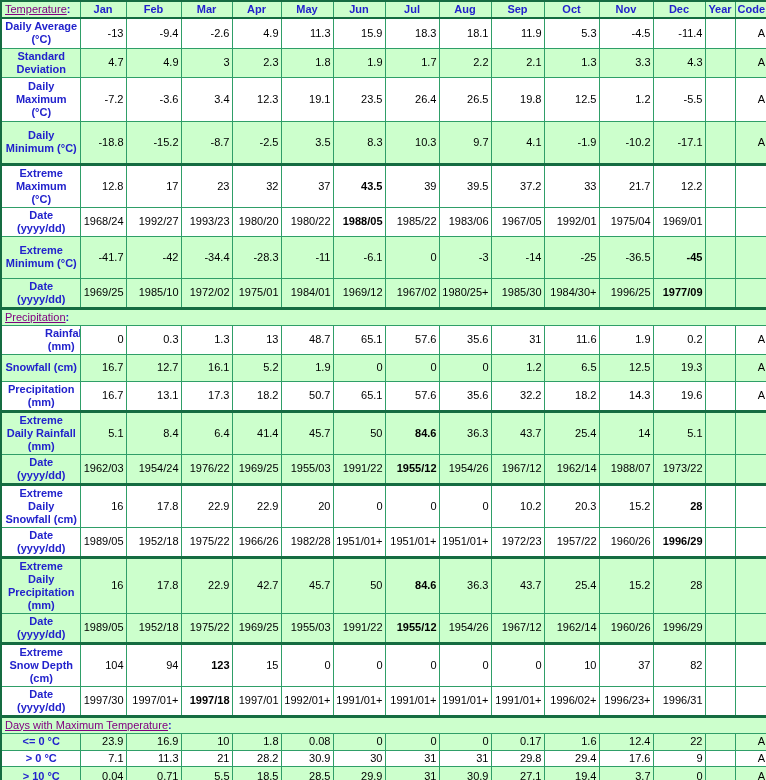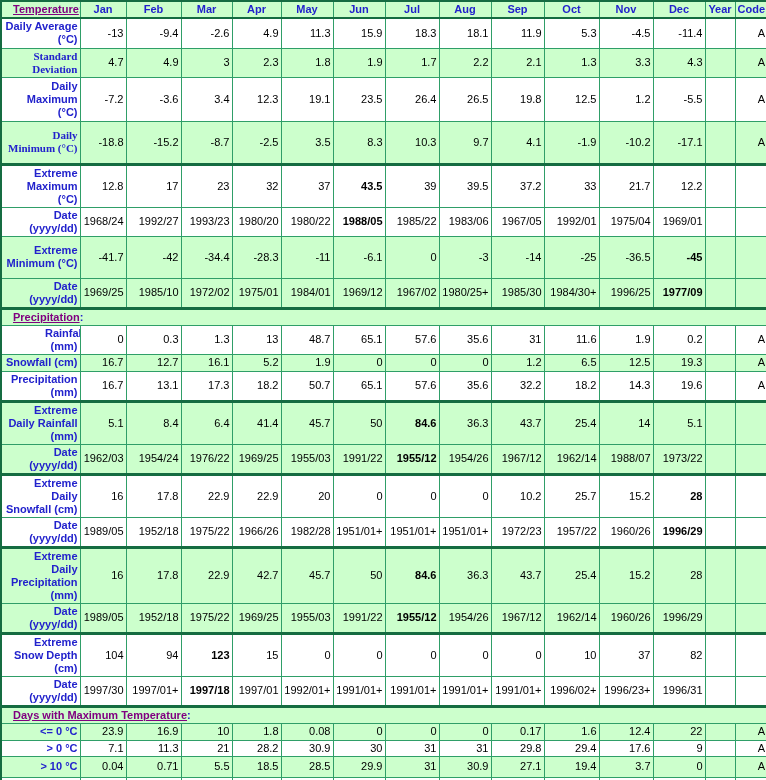--- a/index.html
+++ b/index.html
@@ -36,29 +36,28 @@
     text-align:center;
     height:15px;
     border-bottom:2px solid var(--bthick);
     white-space:nowrap;
     padding:1px 1px;
   }
   th.corner{text-align:left;padding-left:3px;}
   .slink{
     color:var(--purple);
     text-decoration:underline;
-    font-weight:bold;
+    font-weight:normal;
     cursor:pointer;
-    margin-left:8px;
   }
   .colon{color:var(--blue);font-weight:bold;text-decoration:none;}
   td.lbl{
     color:var(--blue);
     font-weight:bold;
-    text-align:right;
+    text-align:center;
     padding-left:3px;
   }
   td.num{
     text-align:right;
     white-space:nowrap;
   }
   td.sect{
     background:var(--green);
     text-align:left;
     padding-left:3px;
@@ -121,21 +120,21 @@
         <td class="num" data-name="value-cell">18.3</td>
         <td class="num" data-name="value-cell">18.1</td>
         <td class="num" data-name="value-cell">11.9</td>
         <td class="num" data-name="value-cell">5.3</td>
         <td class="num" data-name="value-cell">-4.5</td>
         <td class="num" data-name="value-cell">-11.4</td>
         <td class="num" data-name="year-cell"></td>
         <td class="num" data-name="code-cell">A</td>
       </tr>
       <tr class="g" data-name="table-row">
-        <td class="lbl" data-name="row-label" style="height: 26px; font-family: Liberation Serif, serif;">Standard Deviation</td>
+        <td class="lbl" data-name="row-label" style="height: 26px;">Standard Deviation</td>
         <td class="num" data-name="value-cell">4.7</td>
         <td class="num" data-name="value-cell">4.9</td>
         <td class="num" data-name="value-cell">3</td>
         <td class="num" data-name="value-cell">2.3</td>
         <td class="num" data-name="value-cell">1.8</td>
         <td class="num" data-name="value-cell">1.9</td>
         <td class="num" data-name="value-cell">1.7</td>
         <td class="num" data-name="value-cell">2.2</td>
         <td class="num" data-name="value-cell">2.1</td>
         <td class="num" data-name="value-cell">1.3</td>
@@ -155,21 +154,21 @@
         <td class="num" data-name="value-cell">26.4</td>
         <td class="num" data-name="value-cell">26.5</td>
         <td class="num" data-name="value-cell">19.8</td>
         <td class="num" data-name="value-cell">12.5</td>
         <td class="num" data-name="value-cell">1.2</td>
         <td class="num" data-name="value-cell">-5.5</td>
         <td class="num" data-name="year-cell"></td>
         <td class="num" data-name="code-cell">A</td>
       </tr>
       <tr class="g" data-name="table-row">
-        <td class="lbl" data-name="row-label" style="height: 43px; font-family: Liberation Serif, serif;">Daily Minimum (°C)</td>
+        <td class="lbl" data-name="row-label" style="height: 43px;">Daily Minimum (°C)</td>
         <td class="num" data-name="value-cell">-18.8</td>
         <td class="num" data-name="value-cell">-15.2</td>
         <td class="num" data-name="value-cell">-8.7</td>
         <td class="num" data-name="value-cell">-2.5</td>
         <td class="num" data-name="value-cell">3.5</td>
         <td class="num" data-name="value-cell">8.3</td>
         <td class="num" data-name="value-cell">10.3</td>
         <td class="num" data-name="value-cell">9.7</td>
         <td class="num" data-name="value-cell">4.1</td>
         <td class="num" data-name="value-cell">-1.9</td>
@@ -260,21 +259,21 @@
         <td class="num" data-name="value-cell">57.6</td>
         <td class="num" data-name="value-cell">35.6</td>
         <td class="num" data-name="value-cell">31</td>
         <td class="num" data-name="value-cell">11.6</td>
         <td class="num" data-name="value-cell">1.9</td>
         <td class="num" data-name="value-cell">0.2</td>
         <td class="num" data-name="year-cell"></td>
         <td class="num" data-name="code-cell">A</td>
       </tr>
       <tr class="g" data-name="table-row">
-        <td class="lbl" data-name="row-label" style="height: 17px;">Snowfall (cm)</td>
+        <td class="lbl" data-name="row-label" style="height: 27px;">Snowfall (cm)</td>
         <td class="num" data-name="value-cell">16.7</td>
         <td class="num" data-name="value-cell">12.7</td>
         <td class="num" data-name="value-cell">16.1</td>
         <td class="num" data-name="value-cell">5.2</td>
         <td class="num" data-name="value-cell">1.9</td>
         <td class="num" data-name="value-cell">0</td>
         <td class="num" data-name="value-cell">0</td>
         <td class="num" data-name="value-cell">0</td>
         <td class="num" data-name="value-cell">1.2</td>
         <td class="num" data-name="value-cell">6.5</td>
@@ -338,21 +337,21 @@
         <td class="lbl" data-name="row-label" style="height: 40px;">Extreme Daily Snowfall (cm)</td>
         <td class="num" data-name="value-cell">16</td>
         <td class="num" data-name="value-cell">17.8</td>
         <td class="num" data-name="value-cell">22.9</td>
         <td class="num" data-name="value-cell">22.9</td>
         <td class="num" data-name="value-cell">20</td>
         <td class="num" data-name="value-cell">0</td>
         <td class="num" data-name="value-cell">0</td>
         <td class="num" data-name="value-cell">0</td>
         <td class="num" data-name="value-cell">10.2</td>
-        <td class="num" data-name="value-cell">25.7</td>
+        <td class="num" data-name="value-cell">20.3</td>
         <td class="num" data-name="value-cell">15.2</td>
         <td class="num b" data-name="value-cell">28</td>
         <td class="num" data-name="year-cell"></td>
         <td class="num" data-name="code-cell"></td>
       </tr>
       <tr class="w" data-name="table-row">
         <td class="lbl" data-name="row-label" style="height: 27px;">Date (yyyy/dd)</td>
         <td class="num" data-name="value-cell">1989/05</td>
         <td class="num" data-name="value-cell">1952/18</td>
         <td class="num" data-name="value-cell">1975/22</td>

